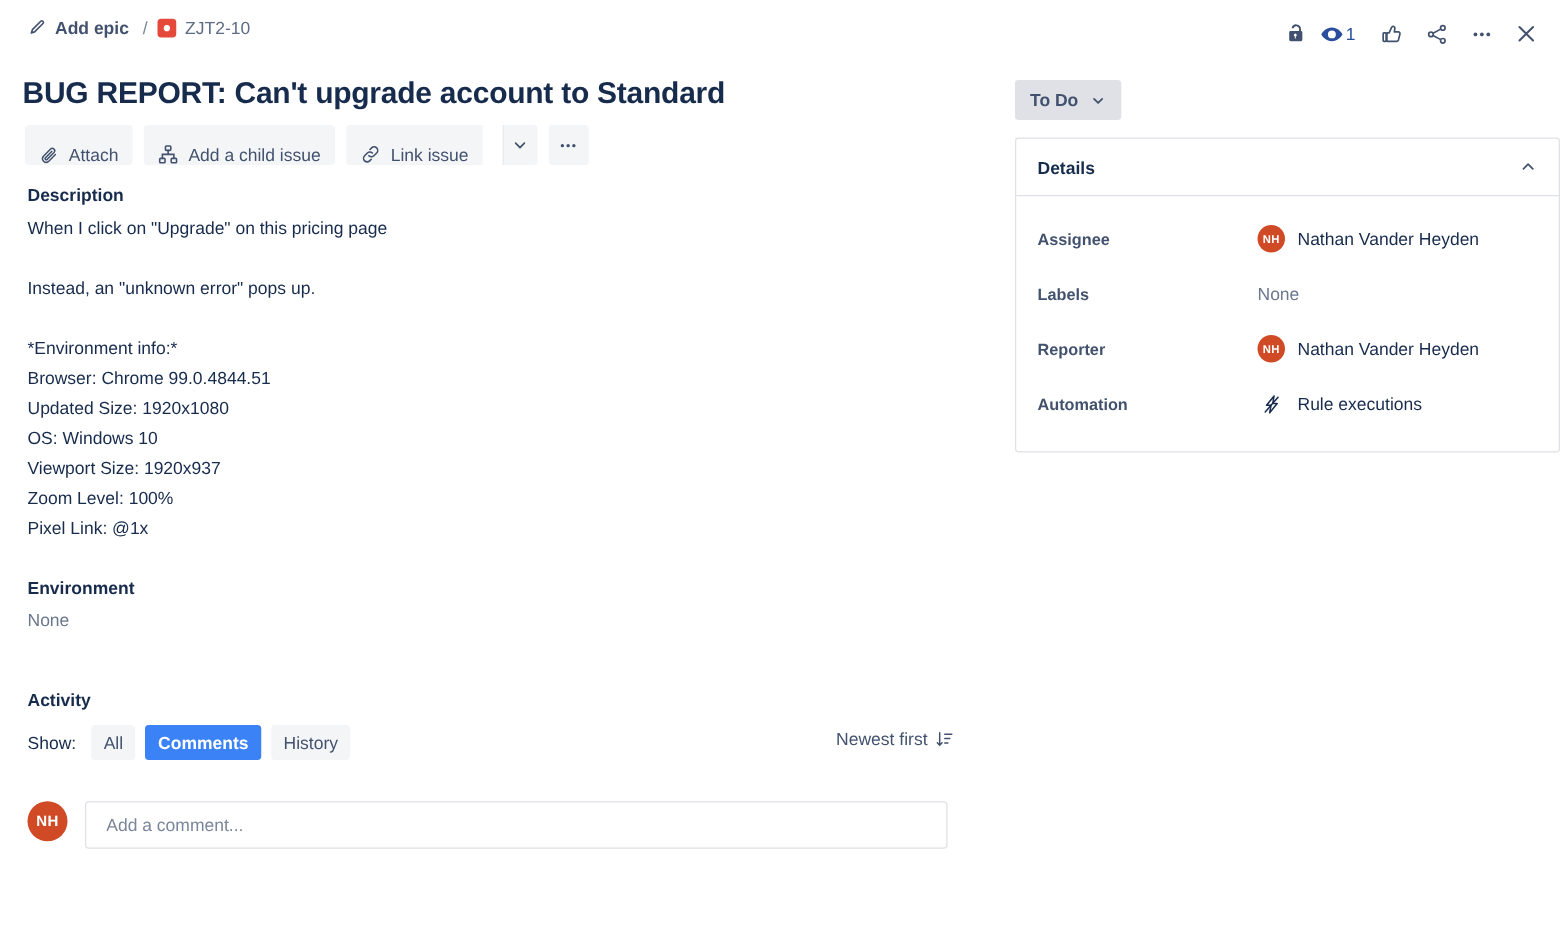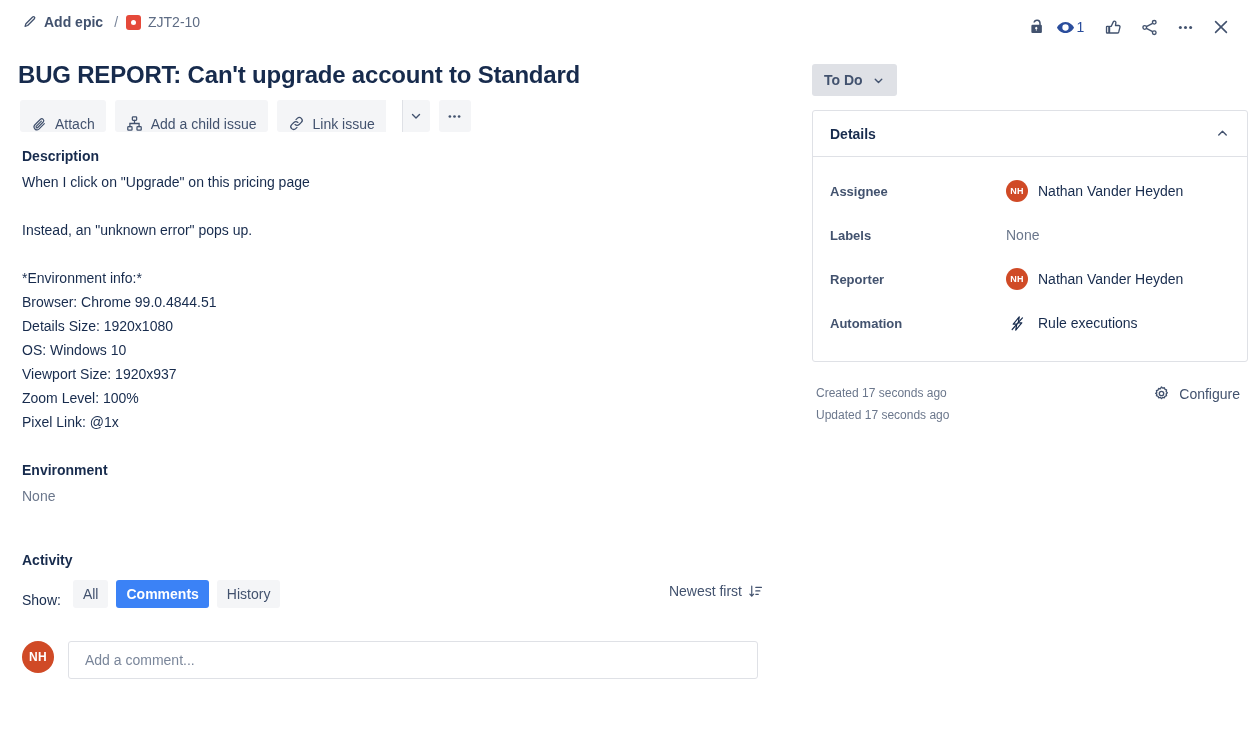--- a/index.html
+++ b/index.html
@@ -85,21 +85,21 @@
     font-size:14px; font-weight:600; color:#172B4D;
     margin: 0 0 6px 0;
   }
   .desc { font-size:14px; line-height:24px; color:#172B4D; }
   .desc .blank { height:24px; }
   .env-none { font-size:14px; color:#6B778C; line-height:24px; }
 
   
   .activity-head { font-size:14px; font-weight:600; color:#172B4D; }
   .show-row {
-    display:flex; align-items:flex-end; gap:8px; margin-top:12px;
+    display:flex; align-items:center; gap:8px; margin-top:12px;
     position:relative;
   }
   .show-label { font-size:14px; color:#172B4D; margin-right:4px; }
   .tab {
     height:28px; padding:0 10px; border-radius:3px; border:none;
     background:#F4F5F7; color:#42526E; font-size:14px; font-weight:500;
     display:flex; align-items:center; cursor:pointer;
     font-family:"Liberation Sans", sans-serif;
   }
   .tab.selected { background:#3b82f6; color:#ffffff; font-weight:600; }
@@ -313,21 +313,21 @@
   <div class="content">
 
     <div class="section-head">Description</div>
     <div class="desc" id="desc-body">
         <div>When I click on "Upgrade" on this pricing page</div>
         <div class="blank"></div>
         <div>Instead, an "unknown error" pops up.</div>
         <div class="blank"></div>
         <div>*Environment info:*</div>
         <div>Browser: Chrome 99.0.4844.51</div>
-        <div>Details Size: 1920x1080</div>
+        <div>Updated Size: 1920x1080</div>
         <div>OS: Windows 10</div>
         <div>Viewport Size: 1920x937</div>
         <div>Zoom Level: 100%</div>
         <div>Pixel Link: @1x</div>
       </div>
 
     <div style="height:28px"></div>
     <div class="section-head">Environment</div>
     <div class="env-none">None</div>
 
@@ -411,30 +411,15 @@
                 <path d="M4.5 20.5 19 4"></path>
               </svg>
             </span>
             <span>Rule executions</span>
           </div>
         </div>
 
       </div>
     </div>
 
-    <div class="meta">
-      <div class="meta-times">
-        <div>Created 17 seconds ago</div>
-        <div>Updated 17 seconds ago</div>
-      </div>
-      <button class="configure">
-        <span>
-          <svg width="17" height="17" viewBox="0 0 24 24" fill="none" stroke="#42526E" stroke-width="1.9" stroke-linejoin="round">
-            <path d="M12 2.8l1.7 1.6 2.3-.5.9 2.2 2.2.9-.5 2.3 1.6 1.7-1.6 1.7.5 2.3-2.2.9-.9 2.2-2.3-.5-1.7 1.6-1.7-1.6-2.3.5-.9-2.2-2.2-.9.5-2.3L3.8 12l1.6-1.7-.5-2.3 2.2-.9.9-2.2 2.3.5z"></path>
-            <circle cx="12" cy="12" r="3.1"></circle>
-          </svg>
-        </span>
-        <span>Configure</span>
-      </button>
-    </div>
 
   </div>
 </div>
 
 </body></html>

